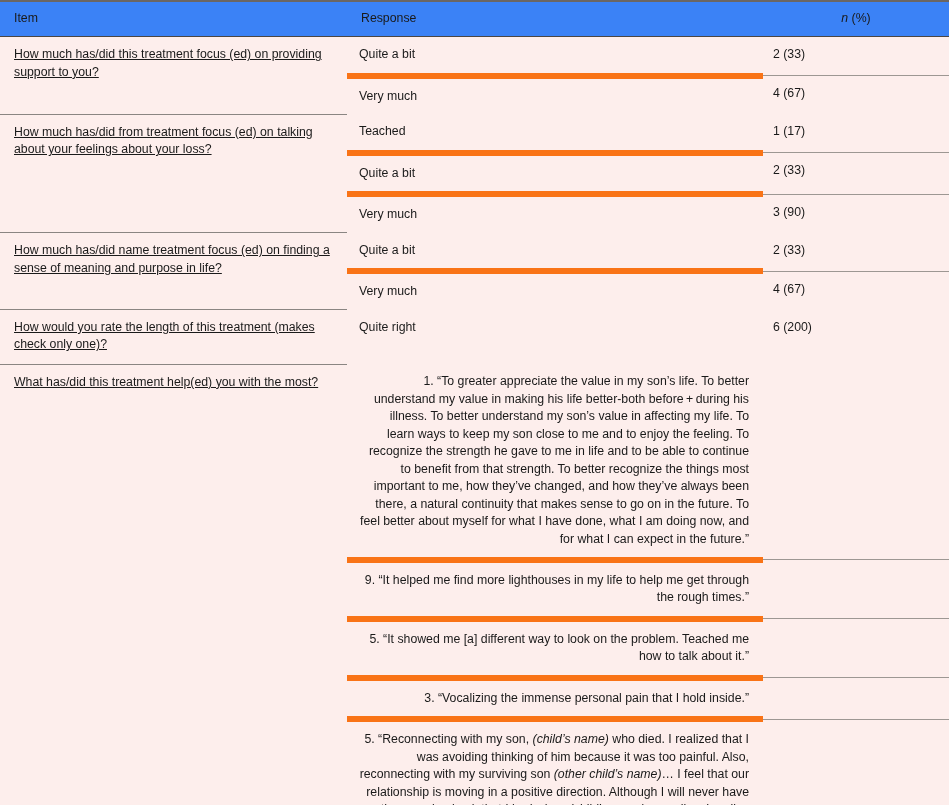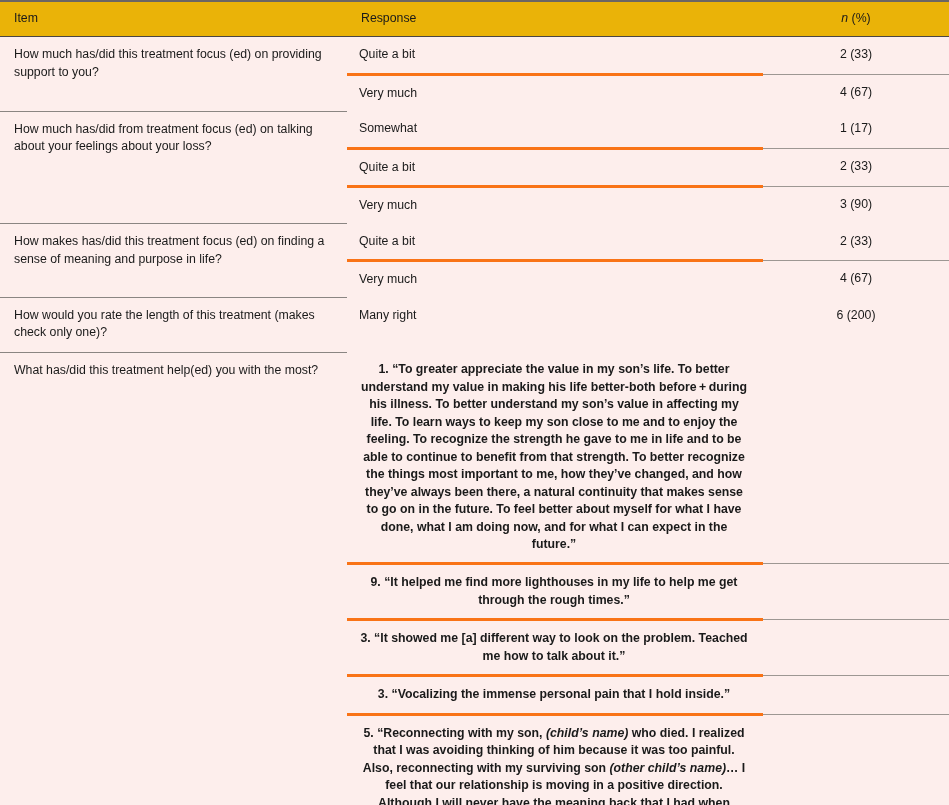--- a/index.html
+++ b/index.html
@@ -24,21 +24,21 @@
     table-layout: fixed;
     font-size: 12.3px;
     color: #1a1a1a;
   }
   table.feedback col.c-item    { width: 347px; }
   table.feedback col.c-resp    { width: 416px; }
   table.feedback col.c-n       { width: 186px; }
 
   
   thead th {
-    background: #eab308;
+    background: #3b82f6;
     font-weight: normal;
     text-align: left;
     padding: 9px 14px 10px 14px;
     vertical-align: middle;
     border-bottom: 1.5px solid #4a4644;
     line-height: 1.25;
   }
   thead th.n-head {
     text-align: center;
     padding-left: 0;
@@ -56,44 +56,44 @@
 
   
   td {
     vertical-align: top;
     padding: 0;
     background: #fdeeec;
   }
   td.item-cell {
     padding: 9px 16px 10px 14px;
     line-height: 1.42;
+    text-decoration: underline;
   }
   td.resp-cell {
     padding: 9px 14px 9px 12px;
     line-height: 1.42;
-    border-top: 3px solid #f97316;
+    border-top: 6px solid #f97316;
   }
   td.n-cell {
     padding: 9px 10px 9px 10px;
-    text-align: center;
+    text-align: left;
     line-height: 1.42;
     border-top: 1px solid #9d9793;
   }
   
   tr.group-start td.resp-cell,
   tr.group-start td.n-cell {
     border-top: none;
   }
   tr.first-group td.resp-cell,
   tr.first-group td.n-cell {
     border-top: none;
   }
   .quote-text {
-    text-align: center;
-    font-weight: bold;
+    text-align: right;
   }
   .quote-text em {
     font-style: italic;
   }
 </style>
 </head>
 <body>
 
 <div id="table-wrap">
   <table class="feedback">
@@ -114,61 +114,61 @@
           <td class="item-cell" rowspan="2">How much has/did this treatment focus (ed) on providing support to you?</td>
           <td class="resp-cell">Quite a bit</td>
           <td class="n-cell">2 (33)</td>
         </tr>
         <tr>
           <td class="resp-cell">Very much</td>
           <td class="n-cell">4 (67)</td>
         </tr>
         <tr class="group-start">
           <td class="item-cell" rowspan="3">How much has/did from treatment focus (ed) on talking about your feelings about your loss?</td>
-          <td class="resp-cell">Somewhat</td>
+          <td class="resp-cell">Teached</td>
           <td class="n-cell">1 (17)</td>
         </tr>
         <tr>
           <td class="resp-cell">Quite a bit</td>
           <td class="n-cell">2 (33)</td>
         </tr>
         <tr>
           <td class="resp-cell">Very much</td>
           <td class="n-cell">3 (90)</td>
         </tr>
         <tr class="group-start">
-          <td class="item-cell" rowspan="2">How makes has/did this treatment focus (ed) on finding a sense of meaning and purpose in life?</td>
+          <td class="item-cell" rowspan="2">How much has/did name treatment focus (ed) on finding a sense of meaning and purpose in life?</td>
           <td class="resp-cell">Quite a bit</td>
           <td class="n-cell">2 (33)</td>
         </tr>
         <tr>
           <td class="resp-cell">Very much</td>
           <td class="n-cell">4 (67)</td>
         </tr>
         <tr class="group-start">
           <td class="item-cell" rowspan="1">How would you rate the length of this treatment (makes check only one)?</td>
-          <td class="resp-cell">Many right</td>
+          <td class="resp-cell">Quite right</td>
           <td class="n-cell">6 (200)</td>
         </tr>
         <tr class="group-start">
           <td class="item-cell" rowspan="6">What has/did this treatment help(ed) you with the most?</td>
           <td class="resp-cell">
             <div class="quote-text">1. “To greater appreciate the value in my son’s life. To better understand my value in making his life better-both before + during his illness. To better understand my son’s value in affecting my life. To learn ways to keep my son close to me and to enjoy the feeling. To recognize the strength he gave to me in life and to be able to continue to benefit from that strength. To better recognize the things most important to me, how they’ve changed, and how they’ve always been there, a natural continuity that makes sense to go on in the future. To feel better about myself for what I have done, what I am doing now, and for what I can expect in the future.”</div>
           </td>
           <td class="n-cell"></td>
         </tr>
         <tr>
           <td class="resp-cell">
             <div class="quote-text">9. “It helped me find more lighthouses in my life to help me get through the rough times.”</div>
           </td>
           <td class="n-cell"></td>
         </tr>
         <tr>
           <td class="resp-cell">
-            <div class="quote-text">3. “It showed me [a] different way to look on the problem. Teached me how to talk about it.”</div>
+            <div class="quote-text">5. “It showed me [a] different way to look on the problem. Teached me how to talk about it.”</div>
           </td>
           <td class="n-cell"></td>
         </tr>
         <tr>
           <td class="resp-cell">
             <div class="quote-text">3. “Vocalizing the immense personal pain that I hold inside.”</div>
           </td>
           <td class="n-cell"></td>
         </tr>
         <tr>

